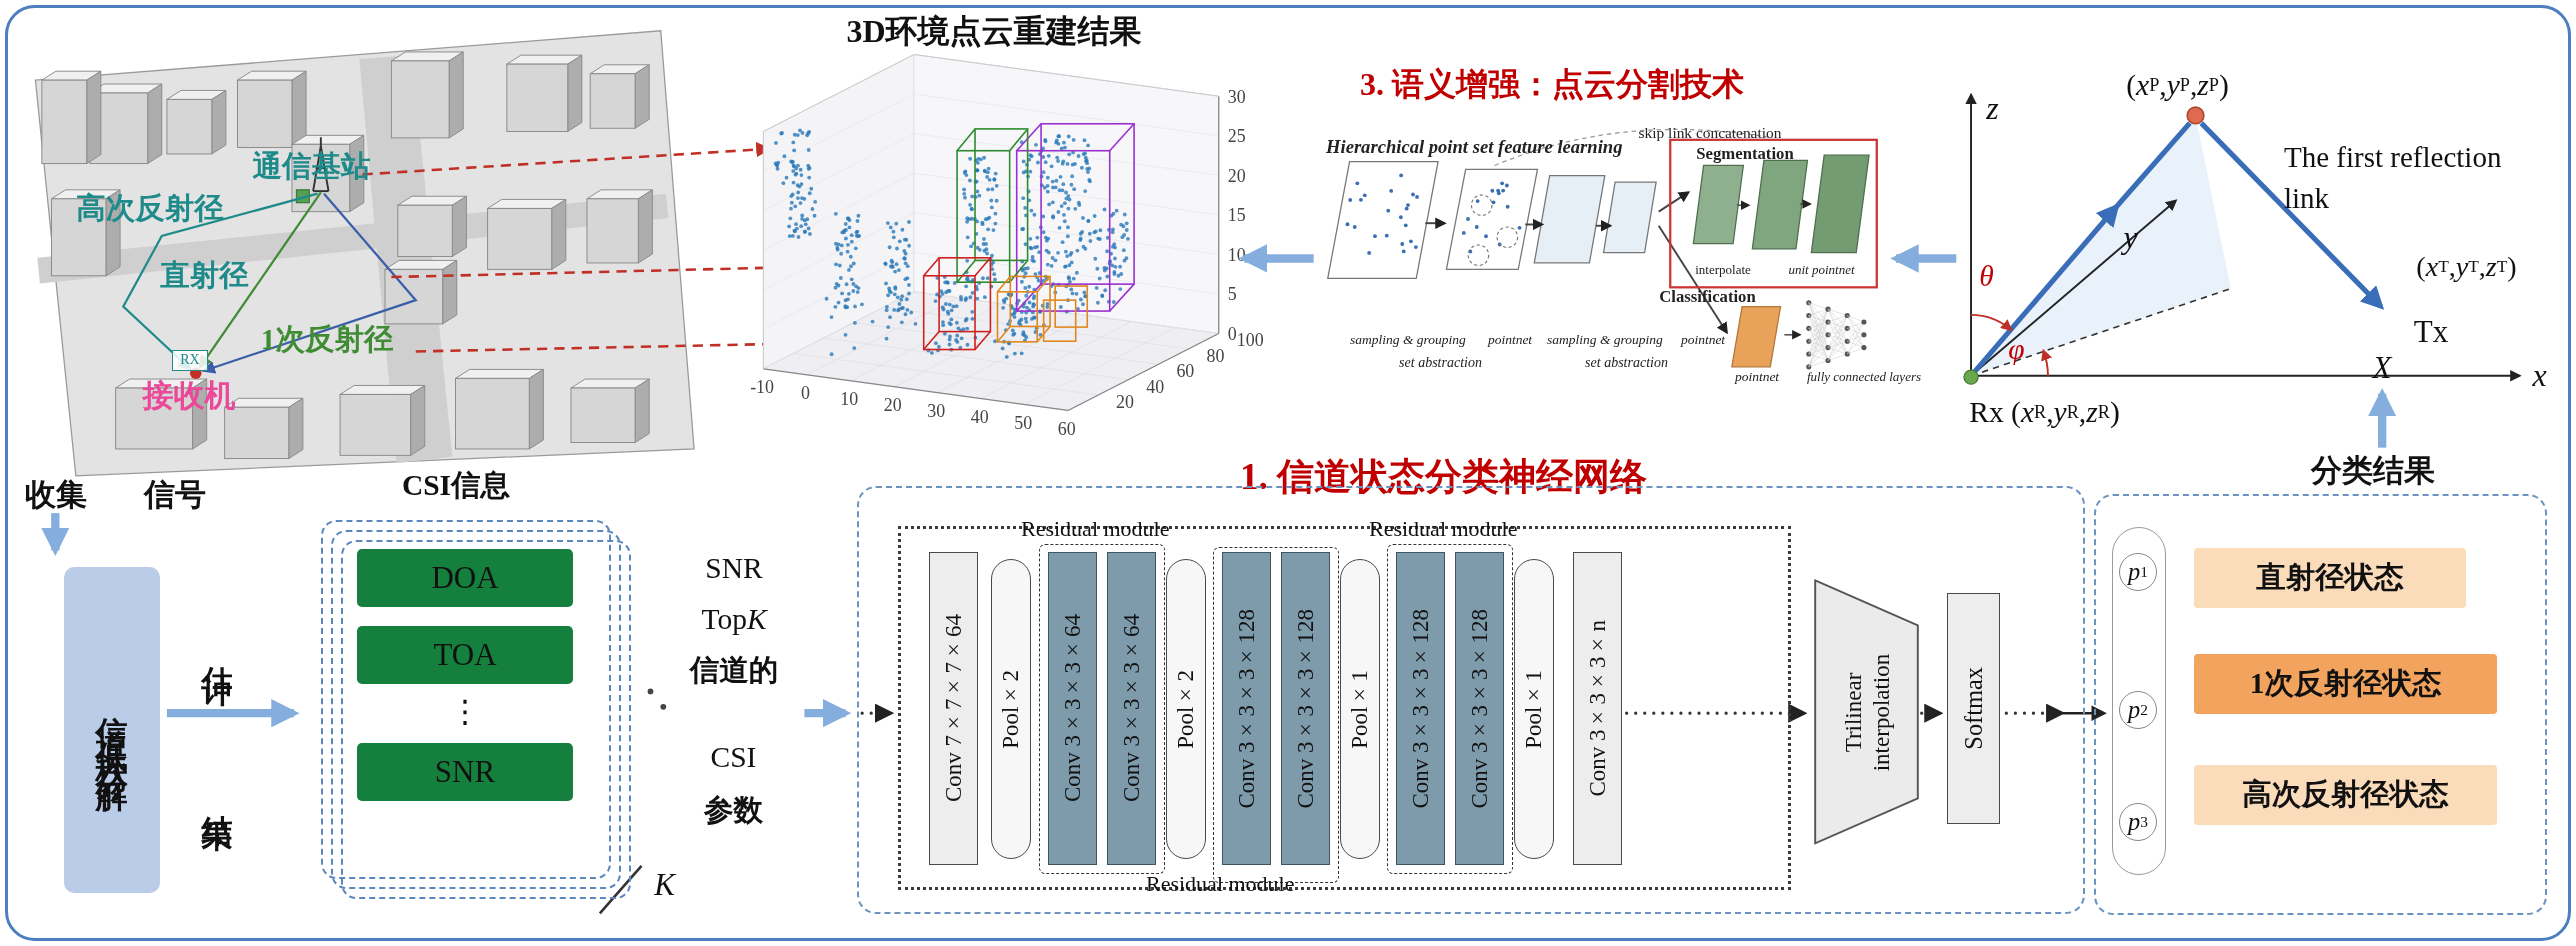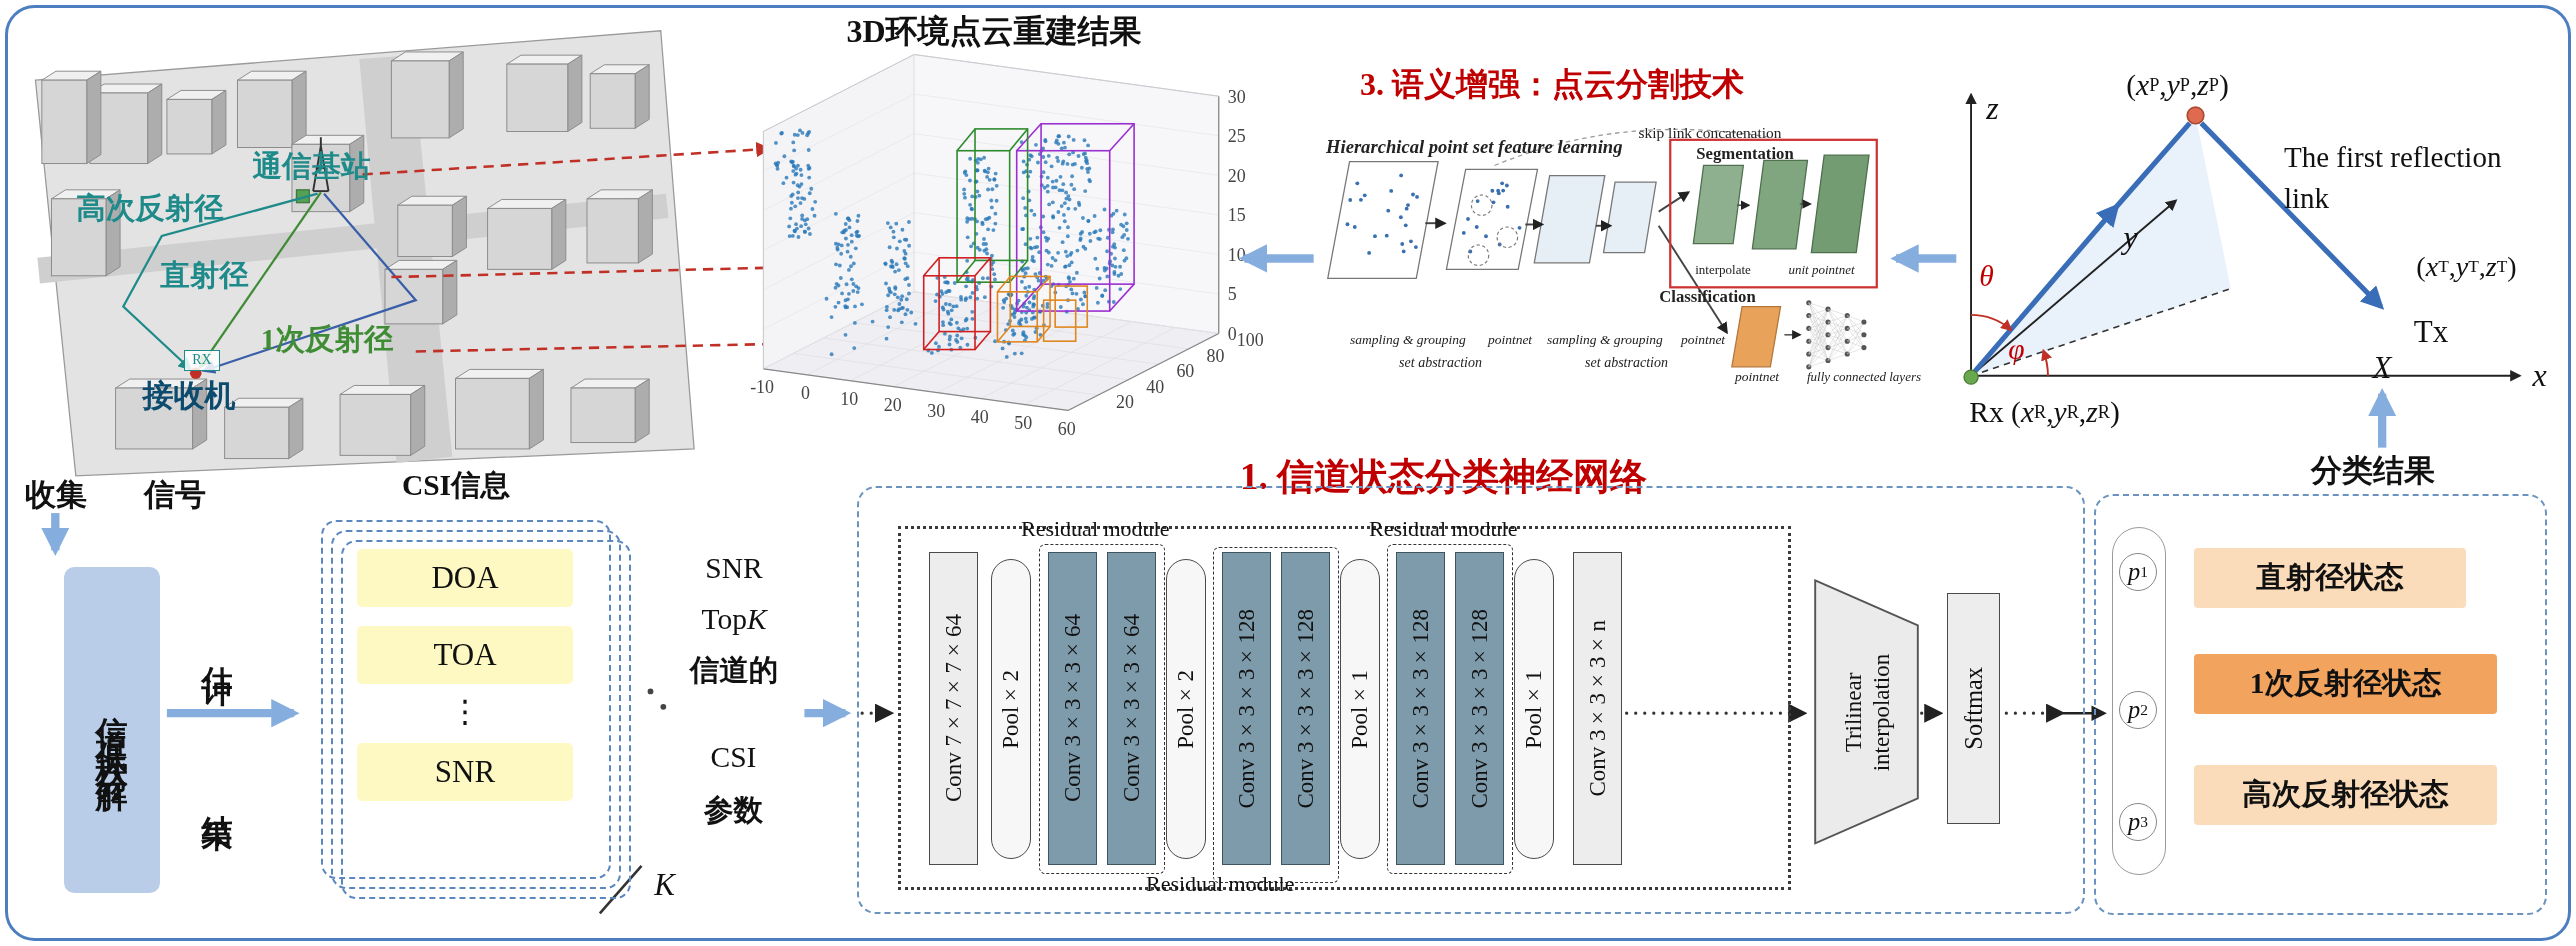--- a/index.html
+++ b/index.html
@@ -6,35 +6,35 @@
 body{background:#fff}
 .stage{position:relative;width:2576px;height:946px;background:#fff;overflow:hidden;
   font-family:"Liberation Serif","DejaVu Serif",serif;color:#111}
 #gfx{position:absolute;left:0;top:0}
 .abs{position:absolute}
 .ctr{display:flex;align-items:center;justify-content:center;text-align:center}
 .bold{font-weight:bold}
 .red{color:#c00000}
 .teal{color:#1f8a8a}
 .green{color:#3f8c35}
-.recv{color:#0c4a6e}
+.recv{color:#ec4899}
 .frame{position:absolute;inset:5.1px;border:3.8px solid #4d7ebf;border-radius:29.5px;pointer-events:none}
 .vcjk{writing-mode:vertical-rl}
 .vrot{writing-mode:vertical-rl;transform:rotate(180deg);white-space:nowrap}
 .dashedbox{border:2.6px dashed #6b93c0;border-radius:19px}
 .dotbox{border:3.2px dotted #3a3a3a}
 .layer{position:absolute;display:flex;align-items:center;justify-content:center;font-size:23px}
 .convl{background:#ededed;border:1.9px solid #4a4a4a}
 .convd{background:#7e9bab;border:1.9px solid #3f5560}
 .pool{background:#f7f7f7;border:1.9px solid #4a4a4a;border-radius:22px}
 .resbox{position:absolute;border:1.9px dashed #333;border-radius:6.4px}
 .reslab{position:absolute;font-size:22px;text-align:left;background:transparent}
 .coords i{font-style:italic}
 .coords sub{font-size:0.62em}
-.blue-item{background:#fef9c3;border-radius:5.1px}
+.blue-item{background:#15803d;border-radius:5.1px}
 .statebox{display:flex;align-items:center;justify-content:center;font-size:29.5px;font-weight:bold;border-radius:3.8px}
 .seglab{position:absolute;text-align:center;color:#222}
 </style>
 </head>
 <body>
 
 <div class="stage">
 
 <svg id="gfx" width="2576" height="946" viewBox="0 0 4016 1475">
   <defs>
@@ -1098,21 +1098,21 @@
 <div class="abs ctr bold red" style="left:1302px;top:65px;width:500px;height:40px;font-size:32px">3. 语义增强：点云分割技术</div>
 <div class="abs ctr bold red" style="left:1232px;top:459px;width:423px;height:36px;font-size:37px">1. 信道状态分类神经网络</div>
 <div class="abs ctr bold" style="left:2301px;top:453px;width:144px;height:36px;font-size:31px">分类结果</div>
 <div class="abs ctr bold" style="left:384px;top:468px;width:144px;height:35px;font-size:29.5px">CSI信息</div>
 
 <div class="abs ctr bold teal" style="left:223px;top:149px;width:177px;height:36px;font-size:29.5px">通信基站</div>
 <div class="abs ctr bold teal" style="left:55px;top:191px;width:190px;height:36px;font-size:29.5px">高次反射径</div>
 <div class="abs ctr bold teal" style="left:145px;top:258px;width:119px;height:36px;font-size:29.5px">直射径</div>
 <div class="abs ctr bold green" style="left:245px;top:322px;width:164px;height:36px;font-size:29.5px">1次反射径</div>
 <div class="abs ctr bold recv" style="left:126px;top:377px;width:126px;height:37px;font-size:31px">接收机</div>
-<div class="abs ctr teal" style="left:184px;top:350px;width:36px;height:20.5px;font-size:14px;border:1.3px solid #1f8a8a;background:rgba(255,255,255,.85)">RX</div>
+<div class="abs ctr teal" style="left:172px;top:350px;width:36px;height:20.5px;font-size:14px;border:1.3px solid #1f8a8a;background:rgba(255,255,255,.85)">RX</div>
 
 <div class="abs ctr bold" style="left:22px;top:477px;width:68px;height:36px;font-size:31px">收集</div>
 <div class="abs ctr bold" style="left:141px;top:477px;width:68px;height:36px;font-size:31px">信号</div>
 <div class="abs ctr" style="left:64px;top:567px;width:96px;height:326px;background:#b9cde8;border-radius:10.3px">
   <span class="vcjk bold" style="font-size:32px;letter-spacing:13px">信道低秩分解</span>
 </div>
 <div class="abs ctr" style="left:196px;top:595px;width:41px;height:109px">
   <span class="vcjk bold" style="font-size:31px;letter-spacing:7.7px">估计</span>
 </div>
 <div class="abs ctr" style="left:196px;top:743px;width:41px;height:109px">

